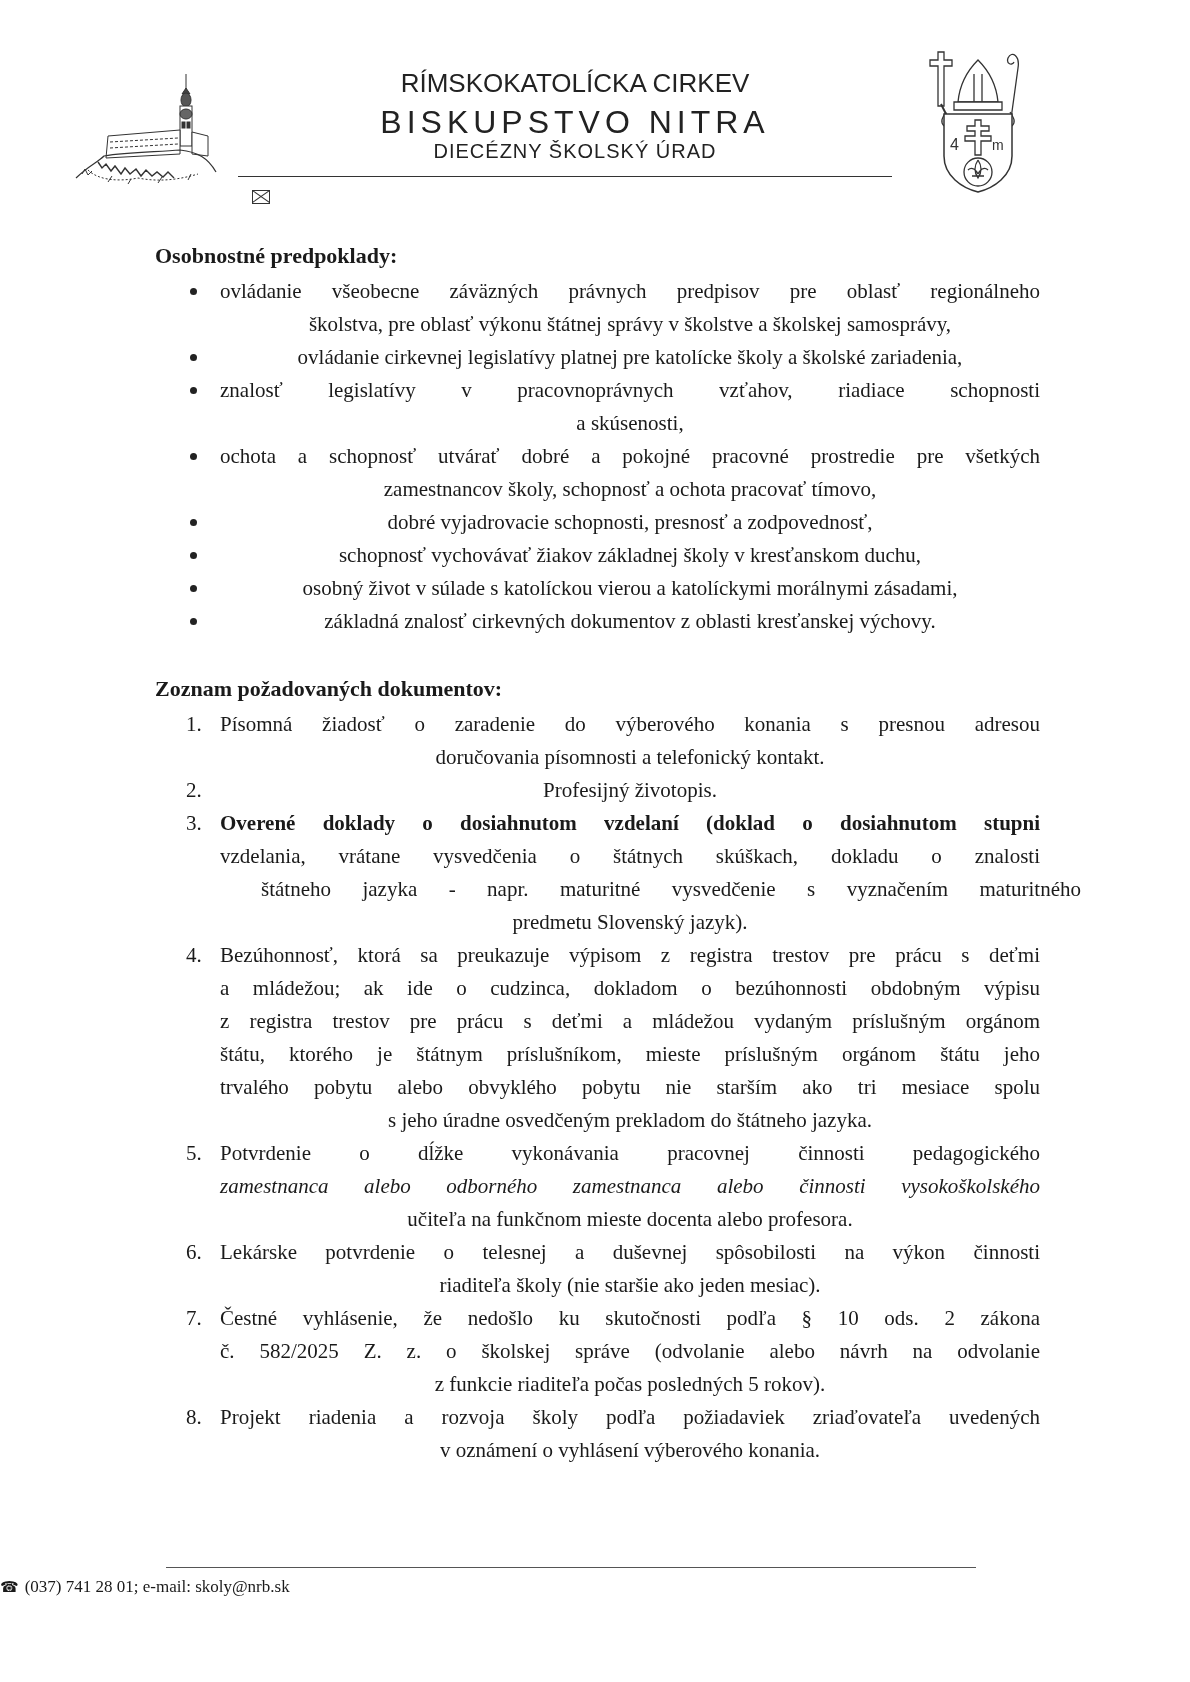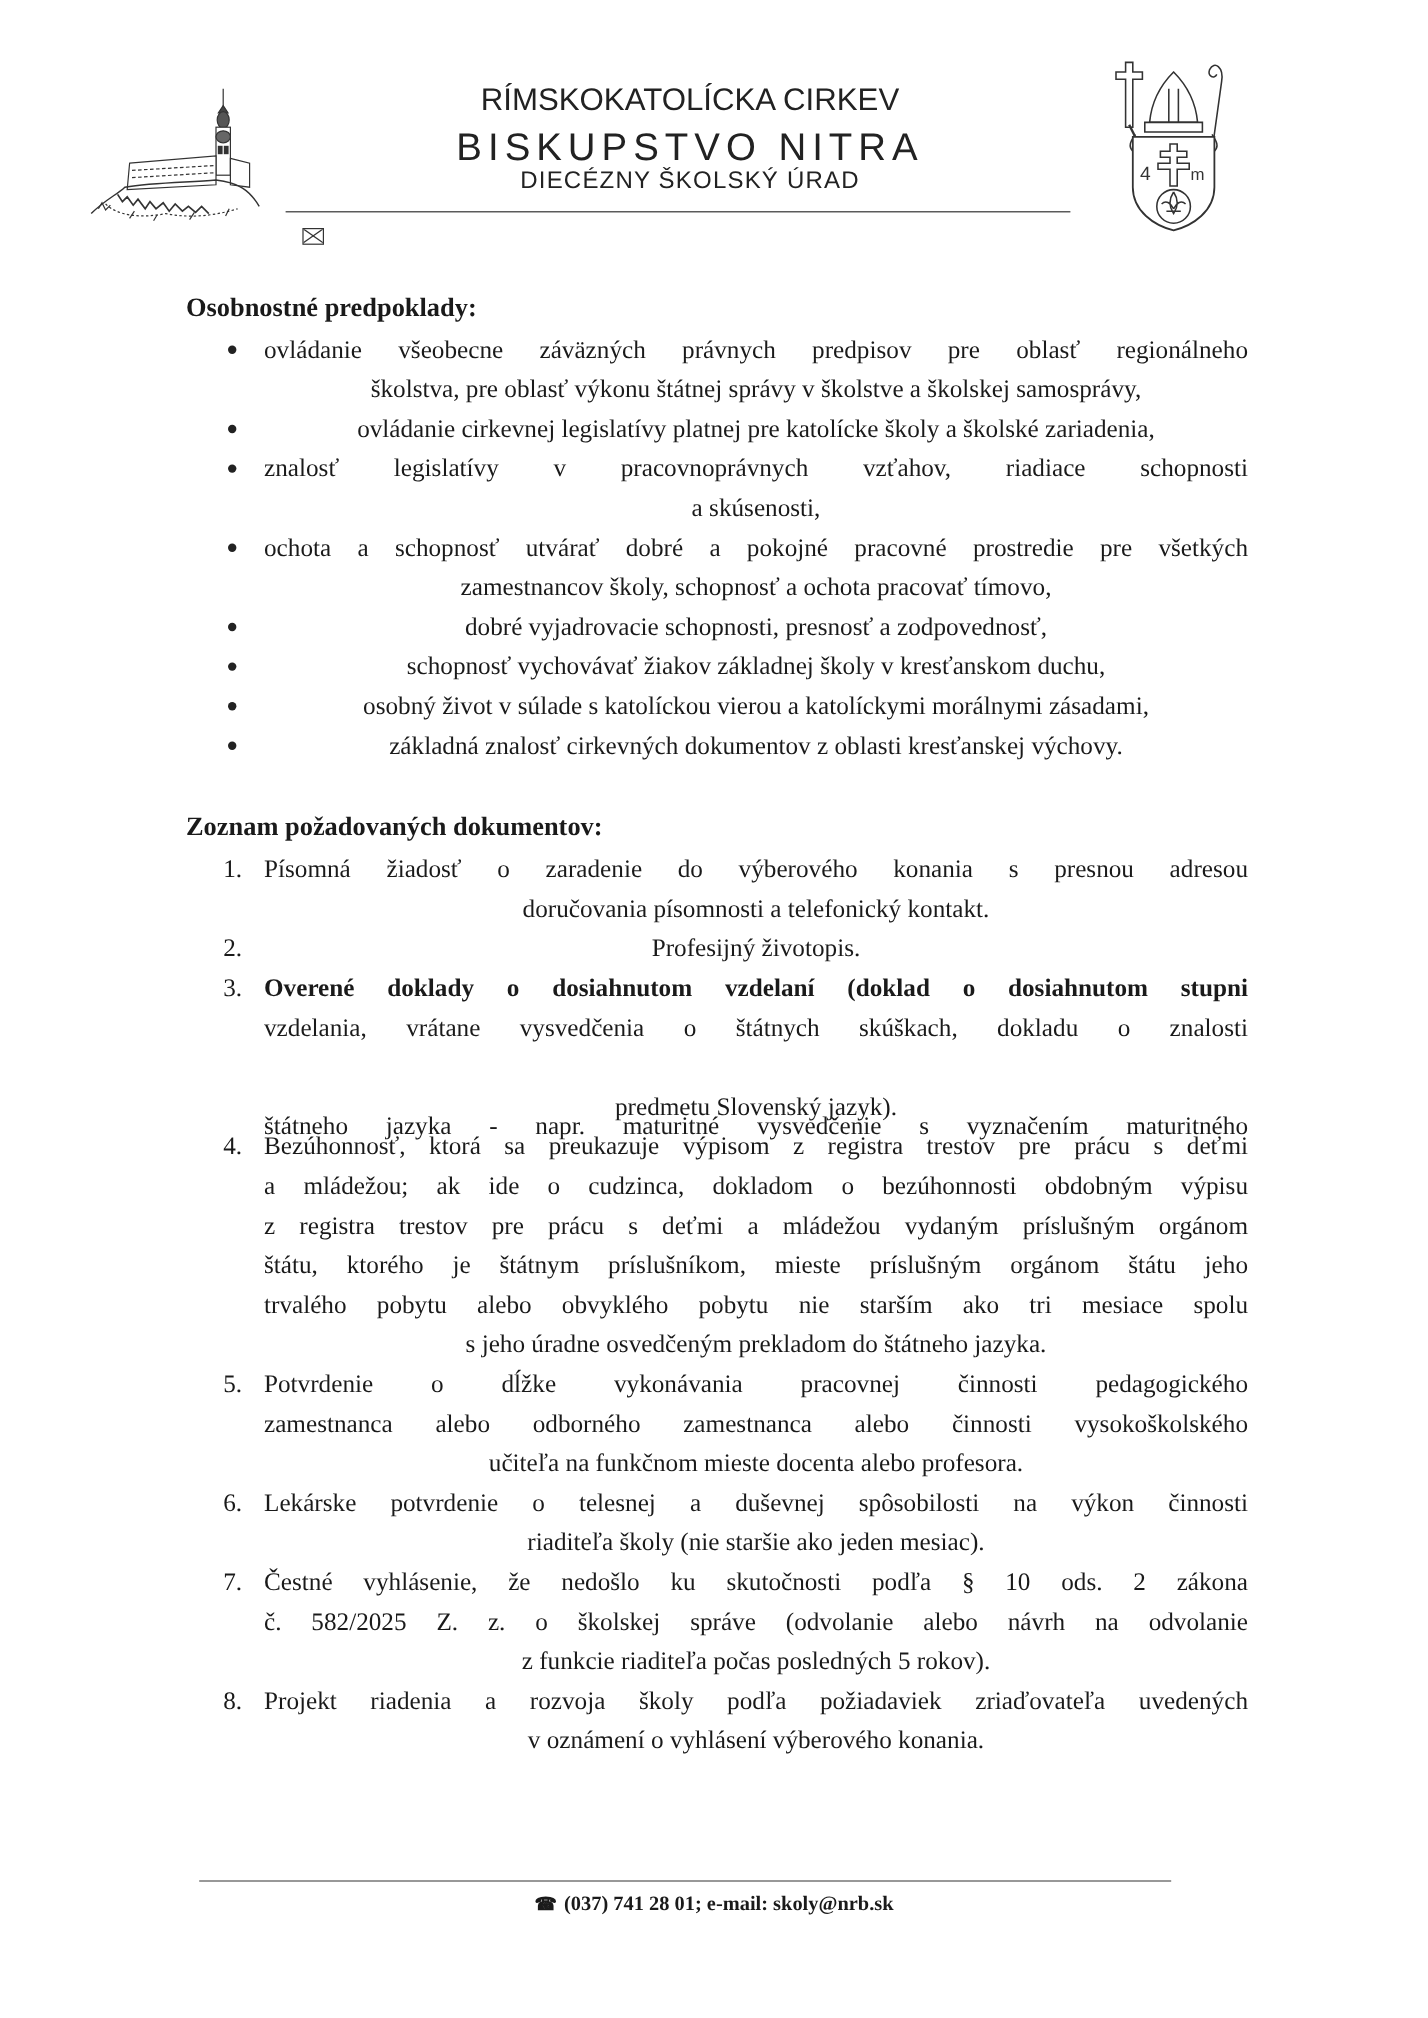--- a/index.html
+++ b/index.html
@@ -22,21 +22,21 @@
 
   
   .section-title { left:155px; font-weight:bold; font-size:22px; }
   .bl { left:220px; width:820px; font-size:21px; line-height:33px; }
   .bl.justify { text-align:justify; text-align-last:justify; }
   .bl.last { text-align:center; }
   .bullet-dot { left:190px; width:7px; height:7px; border-radius:50%; background:#222; }
   .num { left:186px; font-size:21px; line-height:33px; }
 
   .hrule-bottom { left:166px; top:1567px; width:810px; height:0; border-top:1px solid #555; }
-  .footer { left:0; top:1577px; width:1190px; text-align:center; font-size:17px;font-weight:bold; }
+  .footer { left:0; top:1577px; width:1190px; text-align:left; font-size:17px; }
   .phone { display:inline-block; font-size:15px; margin-right:6px; }
 </style>
 </head>
 <body>
 
 <div class="abs castle">
   <svg width="150" height="118" viewBox="0 0 150 118">
     <g stroke="#333" fill="none" stroke-width="1">
 
       <line x1="118" y1="4" x2="118" y2="24"></line>
@@ -129,34 +129,34 @@
 <div class="abs num" style="top:708px;">1.</div>
 <div class="abs bl justify" style="top:708px;">Písomná žiadosť o zaradenie do výberového konania s presnou adresou</div>
 <div class="abs bl last" style="top:741px;">doručovania písomnosti a telefonický kontakt.</div>
 
 <div class="abs num" style="top:774px;">2.</div>
 <div class="abs bl last" style="top:774px;">Profesijný životopis.</div>
 
 <div class="abs num" style="top:807px;">3.</div>
 <div class="abs bl justify" style="top:807px;font-weight:bold;">Overené doklady o dosiahnutom vzdelaní (doklad o dosiahnutom stupni</div>
 <div class="abs bl justify" style="top:840px;">vzdelania, vrátane vysvedčenia o štátnych skúškach, dokladu o znalosti</div>
-<div class="abs bl justify" style="top:922px;">štátneho jazyka - napr. maturitné vysvedčenie s vyznačením maturitného</div>
+<div class="abs bl justify" style="top:873px;margin-left:41px;">štátneho jazyka - napr. maturitné vysvedčenie s vyznačením maturitného</div>
 <div class="abs bl last" style="top:906px;">predmetu Slovenský jazyk).</div>
 
 <div class="abs num" style="top:939px;">4.</div>
 <div class="abs bl justify" style="top:939px;">Bezúhonnosť, ktorá sa preukazuje výpisom z registra trestov pre prácu s deťmi</div>
 <div class="abs bl justify" style="top:972px;">a mládežou; ak ide o cudzinca, dokladom o bezúhonnosti obdobným výpisu</div>
 <div class="abs bl justify" style="top:1005px;">z registra trestov pre prácu s deťmi a mládežou vydaným príslušným orgánom</div>
 <div class="abs bl justify" style="top:1038px;">štátu, ktorého je štátnym príslušníkom, mieste príslušným orgánom štátu jeho</div>
 <div class="abs bl justify" style="top:1071px;">trvalého pobytu alebo obvyklého pobytu nie starším ako tri mesiace spolu</div>
 <div class="abs bl last" style="top:1104px;">s jeho úradne osvedčeným prekladom do štátneho jazyka.</div>
 
 <div class="abs num" style="top:1137px;">5.</div>
 <div class="abs bl justify" style="top:1137px;">Potvrdenie o dĺžke vykonávania pracovnej činnosti pedagogického</div>
-<div class="abs bl justify" style="top:1170px;">zamestnanca alebo odborného zamestnanca alebo činnosti vysokoškolského</div>
+<div class="abs bl justify" style="top:1170px;font-style:italic;">zamestnanca alebo odborného zamestnanca alebo činnosti vysokoškolského</div>
 <div class="abs bl last" style="top:1203px;">učiteľa na funkčnom mieste docenta alebo profesora.</div>
 
 <div class="abs num" style="top:1236px;">6.</div>
 <div class="abs bl justify" style="top:1236px;">Lekárske potvrdenie o telesnej a duševnej spôsobilosti na výkon činnosti</div>
 <div class="abs bl last" style="top:1269px;">riaditeľa školy (nie staršie ako jeden mesiac).</div>
 
 <div class="abs num" style="top:1302px;">7.</div>
 <div class="abs bl justify" style="top:1302px;">Čestné vyhlásenie, že nedošlo ku skutočnosti podľa § 10 ods. 2 zákona</div>
 <div class="abs bl justify" style="top:1335px;">č. 582/2025 Z. z. o školskej správe (odvolanie alebo návrh na odvolanie</div>
 <div class="abs bl last" style="top:1368px;">z funkcie riaditeľa počas posledných 5 rokov).</div>

